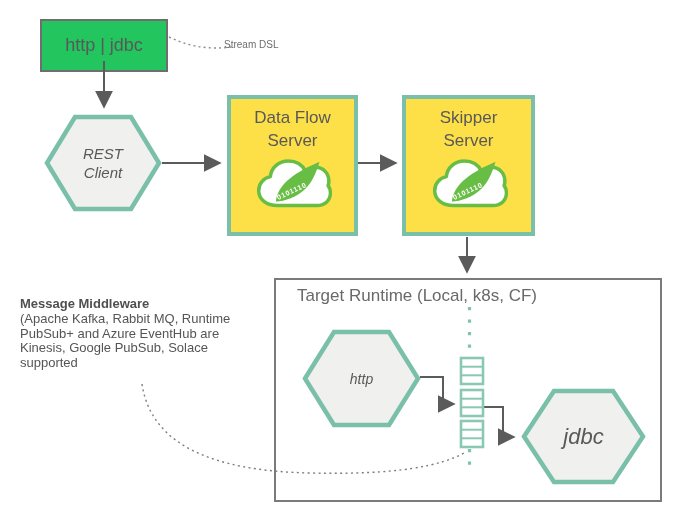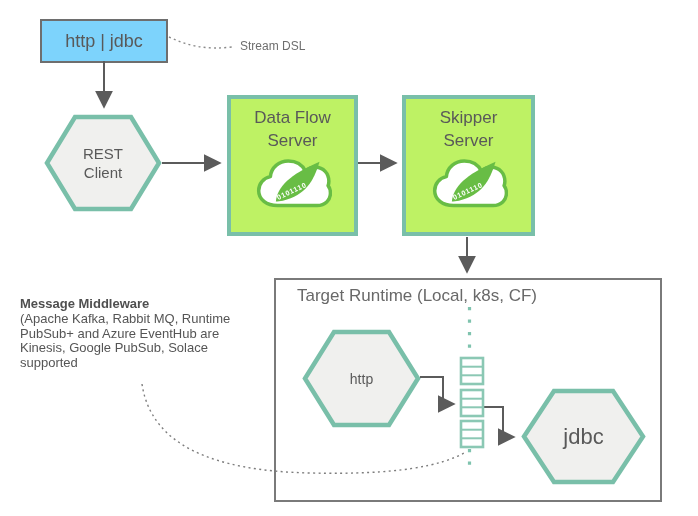--- a/index.html
+++ b/index.html
@@ -2,39 +2,39 @@
 <html><head>
 <meta charset="utf-8">
 <style>
   html,body{margin:0;padding:0;background:#ffffff;}
   #canvas{
     position:relative;width:698px;height:516px;background:#ffffff;
     font-family:"Liberation Sans", sans-serif;overflow:hidden;
   }
   
   .dsl-box{
-    position:absolute;left:40px;top:19px;width:128px;height:44px;
-    box-sizing:border-box;border:2px solid #6e6e6e;background:#7dd3fc;
+    position:absolute;left:40px;top:19px;width:128px;height:53px;
+    box-sizing:border-box;border:2px solid #6e6e6e;background:#22c55e;
     display:flex;align-items:center;justify-content:center;
     font-size:18px;color:#595959;
   }
   
   .server-box{
     position:absolute;top:95px;height:141px;box-sizing:border-box;
-    border:4px solid #79bfa9;background:#bef264;
+    border:4px solid #79bfa9;background:#fde047;
     display:flex;flex-direction:column;align-items:center;
   }
   .server-box .lbl{
     margin-top:7px;text-align:center;font-size:17px;line-height:23px;color:#595959;
   }
   .server-box .logo{margin-top:5px;}
   #df-box{left:227px;width:131px;}
   #sk-box{left:402px;width:133px;}
   
-  .hex{position:absolute;}
+  .hex{position:absolute;font-style:italic;}
   .hex svg{position:absolute;left:0;top:0;}
   .hex .label{
     position:absolute;left:0;top:0;right:0;bottom:0;
     display:flex;align-items:center;justify-content:center;color:#595959;
   }
   #hex-rest{left:44px;top:114px;width:118px;height:98px;}
   #hex-rest .label{font-size:15px;line-height:19px;text-align:center;}
   #hex-http{left:302px;top:329px;width:119px;height:99px;}
   #hex-http .label{font-size:14px;}
   #hex-jdbc{left:521px;top:388px;width:125px;height:97px;}
@@ -48,21 +48,21 @@
     position:absolute;left:21px;top:6px;font-size:17px;color:#696969;white-space:nowrap;
   }
   
   .mw-note{
     position:absolute;left:20px;top:297px;width:240px;
     font-size:13px;line-height:14.8px;color:#555555;
   }
   .mw-note .t{font-weight:bold;color:#4f4f4f;}
   
   .dsl-annot{
-    position:absolute;left:240px;top:39px;font-size:12px;color:#6e6e6e;white-space:nowrap;
+    position:absolute;left:224px;top:39px;font-size:10px;color:#6e6e6e;white-space:nowrap;
   }
   
   #overlay{position:absolute;left:0;top:0;}
 </style>
 </head>
 <body>
 
 <div id="canvas">
 
   <div class="dsl-box">

